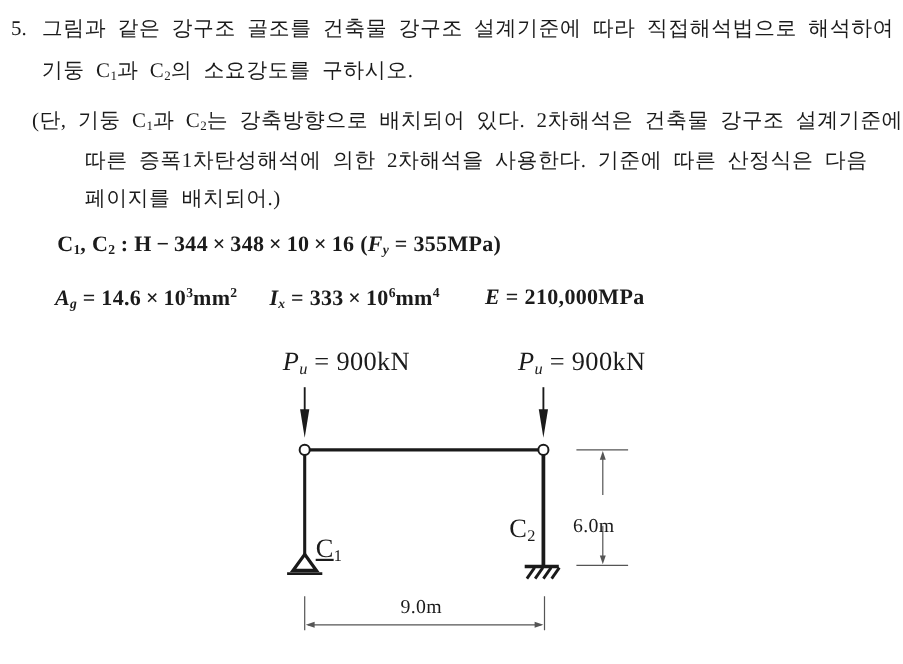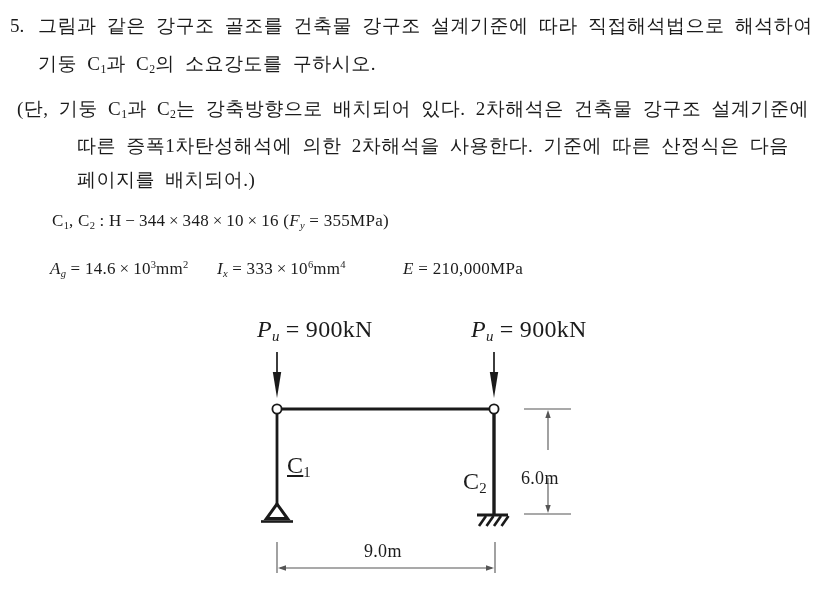--- a/index.html
+++ b/index.html
@@ -19,23 +19,24 @@
   }
   .txt {
     position: absolute;
     white-space: nowrap;
     font-size: 19px;
     letter-spacing: 0.5px;
     word-spacing: 5px;
     color: #1b1b1b;
   }
   .math {
-    font-size: 17px;
+    font-size: 20px;
     letter-spacing: 0.3px;
     word-spacing: 0;
+    font-weight: bold;
   }
   .mvar {
     font-style: italic;
     font-family: "Liberation Serif", serif;
   }
   sub, sup {
     font-size: 0.62em;
     letter-spacing: 0;
   }
   sub { vertical-align: -0.25em; }
@@ -66,31 +67,31 @@
 <body>
 
 <div id="page">
 
   <div class="txt" style="left:10px; top:13px;">
     <span class="num">5.</span><span>그림과 같은 강구조 골조를 건축물 강구조 설계기준에 따라 직접해석법으로 해석하여</span>
   </div>
 
   <div class="txt" style="left:38px; top:51px;">기둥 C<sub>1</sub>과 C<sub>2</sub>의 소요강도를 구하시오.</div>
 
-  <div class="txt" style="left:17px; top:96px;">(단, 기둥 C<sub>1</sub>과 C<sub>2</sub>는 강축방향으로 배치되어 있다. 2차해석은 건축물 강구조 설계기준에</div>
+  <div class="txt" style="left:29px; top:96px;">(단, 기둥 C<sub>1</sub>과 C<sub>2</sub>는 강축방향으로 배치되어 있다. 2차해석은 건축물 강구조 설계기준에</div>
 
   <div class="txt" style="left:77px; top:133px;">따른 증폭1차탄성해석에 의한 2차해석을 사용한다. 기준에 따른 산정식은 다음</div>
 
   <div class="txt" style="left:77px; top:167px;">페이지를 배치되어.)</div>
 
   <div class="txt math" style="left:52px; top:211px;">C<sub>1</sub>, C<sub>2</sub> : H − 344 × 348 × 10 × 16  (<span class="mvar">F</span><sub class="mvar">y</sub> = 355MPa)</div>
 
   <div class="txt math" style="left:50px; top:259px;">
     <span class="prop-group" style="margin-right:24px;"><span class="mvar">A</span><sub class="mvar">g</sub> = 14.6 × 10<sup>3</sup>mm<sup>2</sup></span>
-    <span class="prop-group" style="margin-right:53px;"><span class="mvar">I</span><sub class="mvar">x</sub> = 333 × 10<sup>6</sup>mm<sup>4</sup></span>
+    <span class="prop-group" style="margin-right:36px;"><span class="mvar">I</span><sub class="mvar">x</sub> = 333 × 10<sup>6</sup>mm<sup>4</sup></span>
     <span class="prop-group"><span class="mvar">E</span> = 210,000MPa</span>
   </div>
 
   <svg id="figure-svg" viewBox="0 0 821 604">
     <g stroke="#1a1a1a" fill="none">
 
       <line x1="277" y1="352" x2="277" y2="378" stroke-width="1.7"></line>
       <polygon points="272.8,372 281.2,372 277,398" fill="#1a1a1a" stroke="none"></polygon>
       <line x1="494" y1="352" x2="494" y2="378" stroke-width="1.7"></line>
       <polygon points="489.8,372 498.2,372 494,398" fill="#1a1a1a" stroke="none"></polygon>
@@ -128,21 +129,21 @@
       <line x1="280" y1="568" x2="492" y2="568"></line>
       <polygon points="278,568 286,565.3 286,570.7" fill="#555555" stroke="none"></polygon>
       <polygon points="494,568 486,565.3 486,570.7" fill="#555555" stroke="none"></polygon>
     </g>
   </svg>
 
   <div class="fig-label" style="left:257px; top:316px;"><span class="mvar">P</span><sub class="mvar">u</sub> = 900kN</div>
 
   <div class="fig-label" style="left:471px; top:316px;"><span class="mvar">P</span><sub class="mvar">u</sub> = 900kN</div>
 
-  <div class="fig-label" style="left:287px; top:452px;text-decoration:underline;">C<sub>1</sub></div>
+  <div class="fig-label" style="left:287px; top:486px;text-decoration:underline;">C<sub>1</sub></div>
 
   <div class="fig-label" style="left:463px; top:468px;">C<sub>2</sub></div>
 
   <div class="fig-label dim-label" style="left:521px; top:452px;margin-top:16px;">6.0m</div>
 
   <div class="fig-label dim-label" style="left:364px; top:541px;">9.0m</div>
 
 </div>
 
 </body></html>

